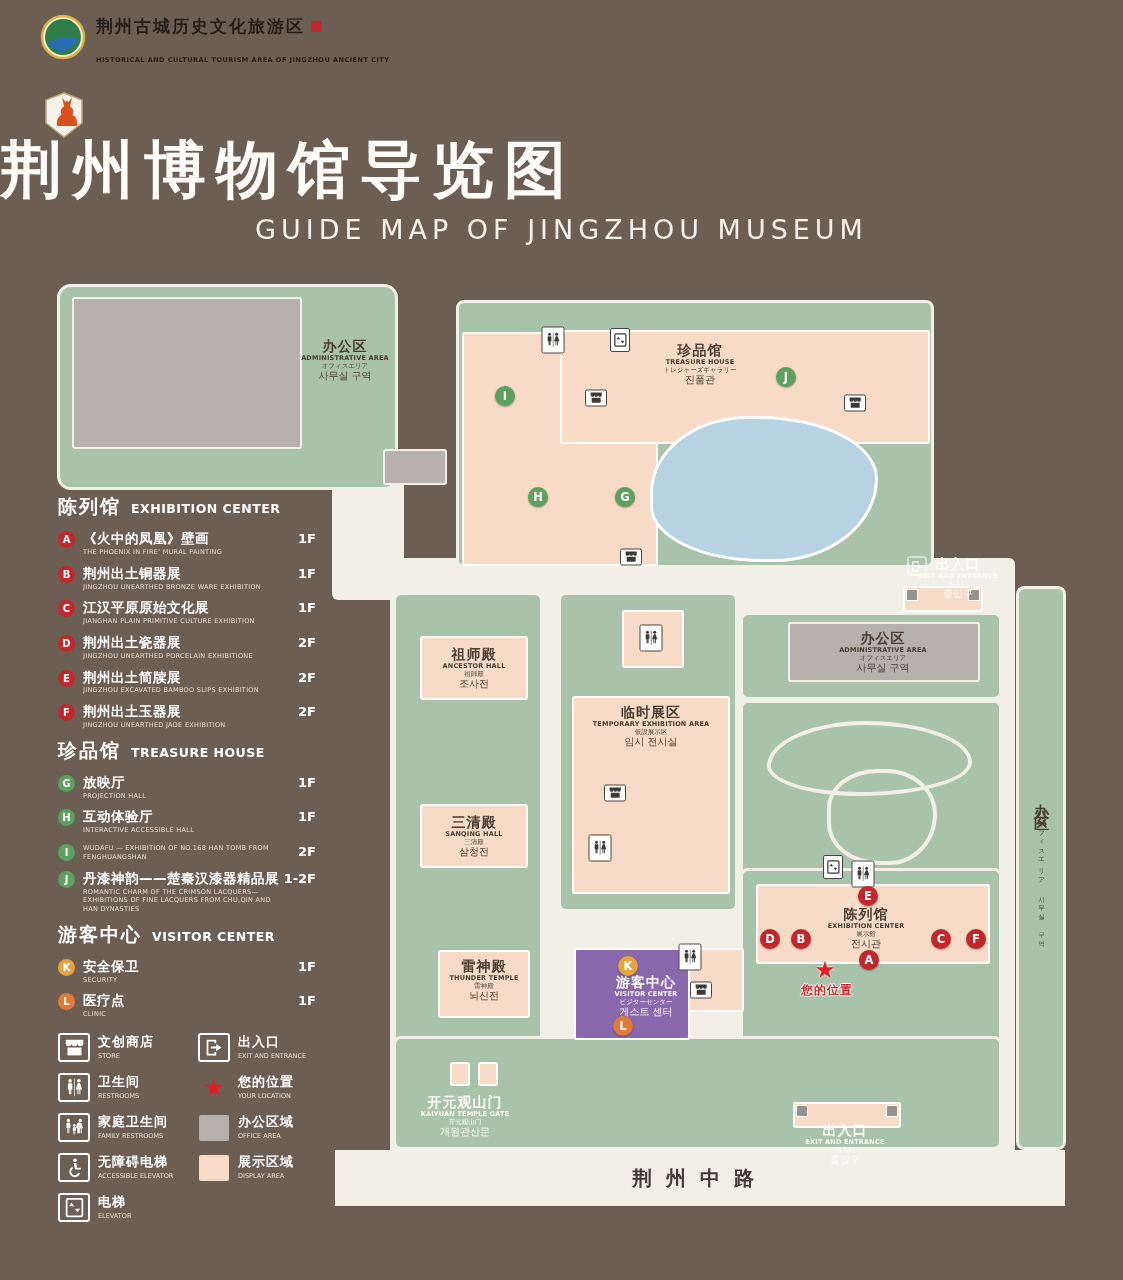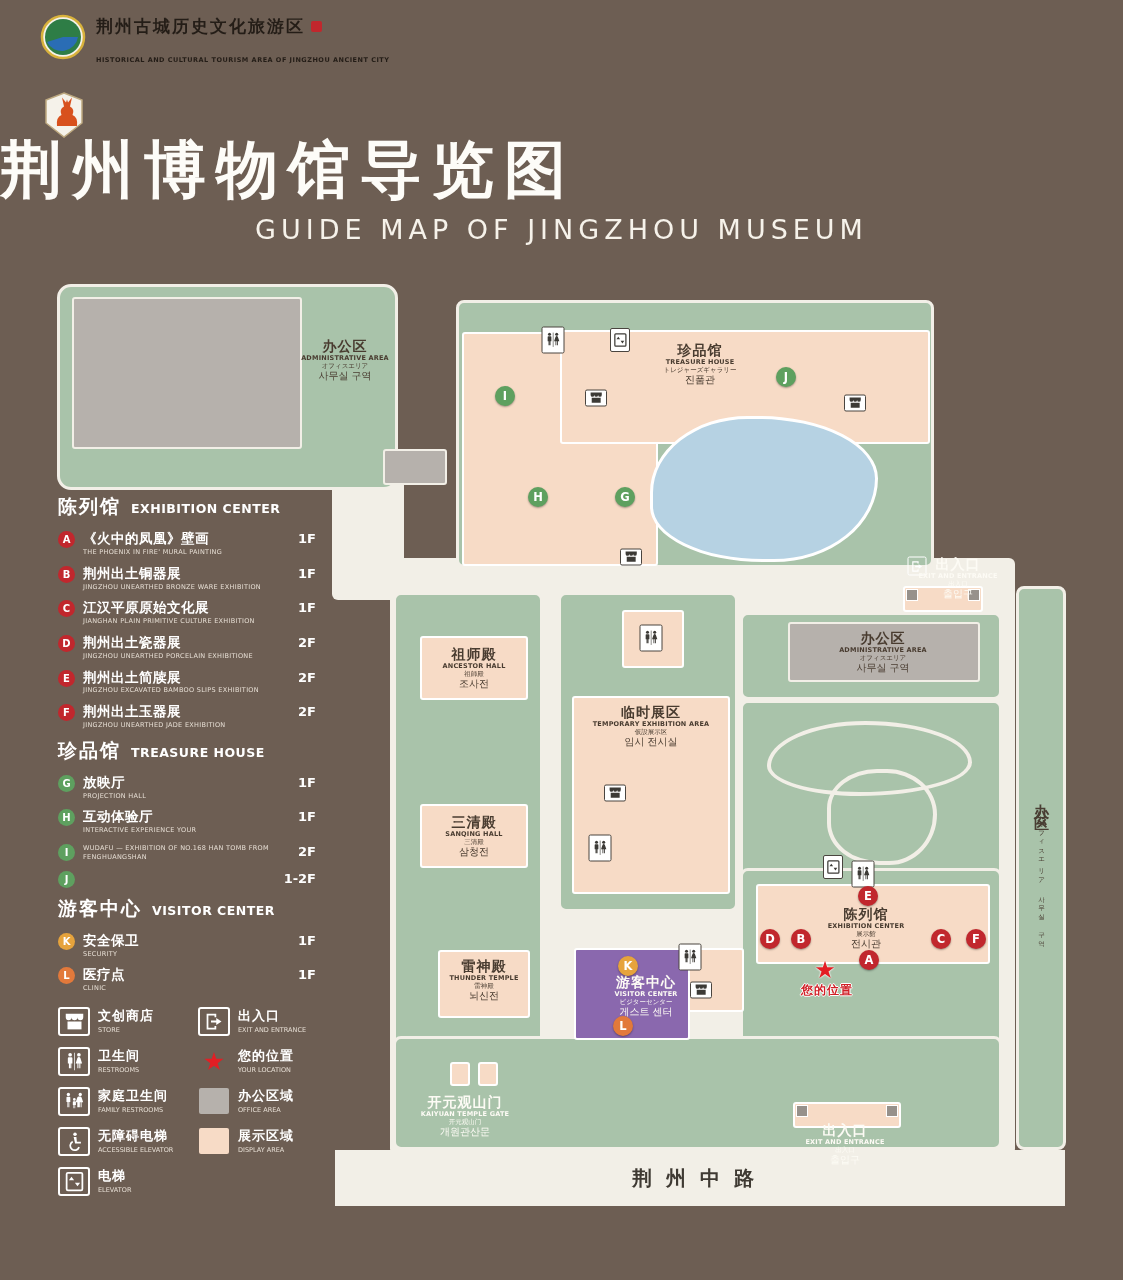--- a/index.html
+++ b/index.html
@@ -199,35 +199,39 @@
       <span class="lg-cn">放映厅</span>
       <span class="lg-en">PROJECTION HALL</span>
     </span>
     <span class="lg-floor">1F</span>
   </div>
 
   <div class="lg-item">
     <span class="lg-badge" style="background: rgb(94, 160, 95);">H</span>
     <span class="lg-text">
       <span class="lg-cn">互动体验厅</span>
-      <span class="lg-en">INTERACTIVE EXPERIENCE YOUR</span>
+      <span class="lg-en">INTERACTIVE ACCESSIBLE HALL</span>
     </span>
     <span class="lg-floor">1F</span>
   </div>
 
   <div class="lg-item">
     <span class="lg-badge" style="background: rgb(94, 160, 95);">I</span>
     <span class="lg-text">
       <span class="lg-en">WUDAFU — EXHIBITION OF NO.168 HAN TOMB FROM FENGHUANGSHAN</span>
     </span>
     <span class="lg-floor">2F</span>
   </div>
 
   <div class="lg-item">
     <span class="lg-badge" style="background: rgb(94, 160, 95);">J</span>
+    <span class="lg-text">
+      <span class="lg-cn">丹漆神韵——楚秦汉漆器精品展</span>
+      <span class="lg-en">ROMANTIC CHARM OF THE CRIMSON LACQUERS—EXHIBITIONS OF FINE LACQUERS FROM CHU,QIN AND HAN DYNASTIES</span>
+    </span>
     <span class="lg-floor">1-2F</span>
   </div>
 </div>
   </div>
 
   <div class="lg-section">
     <div class="lg-sec-title">
       <span class="lg-t-cn">游客中心</span>
       <span class="lg-t-en">VISITOR CENTER</span>
     </div>

